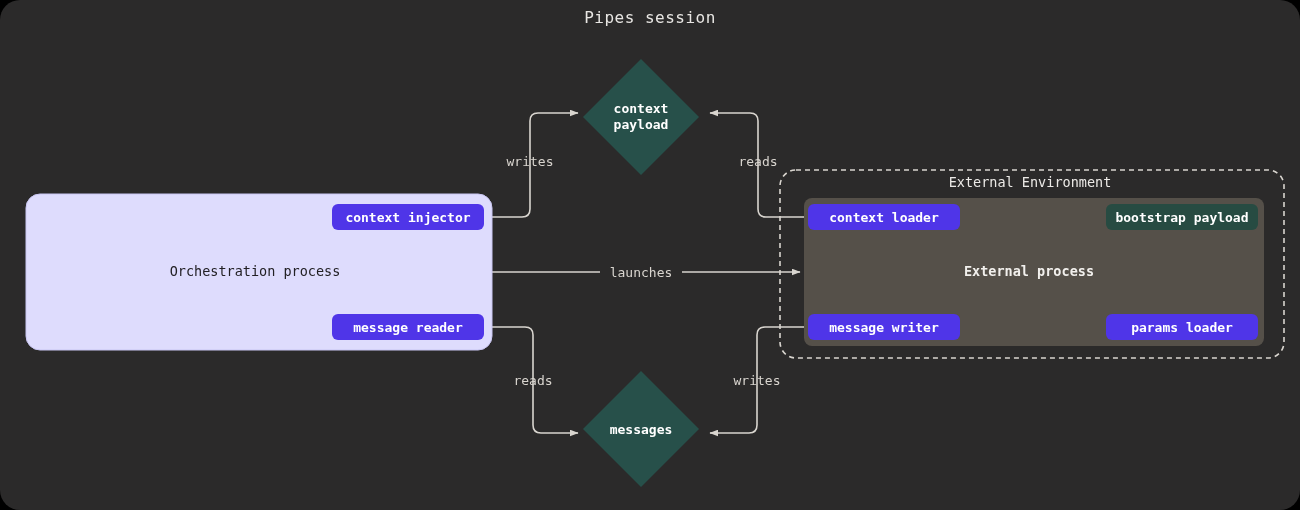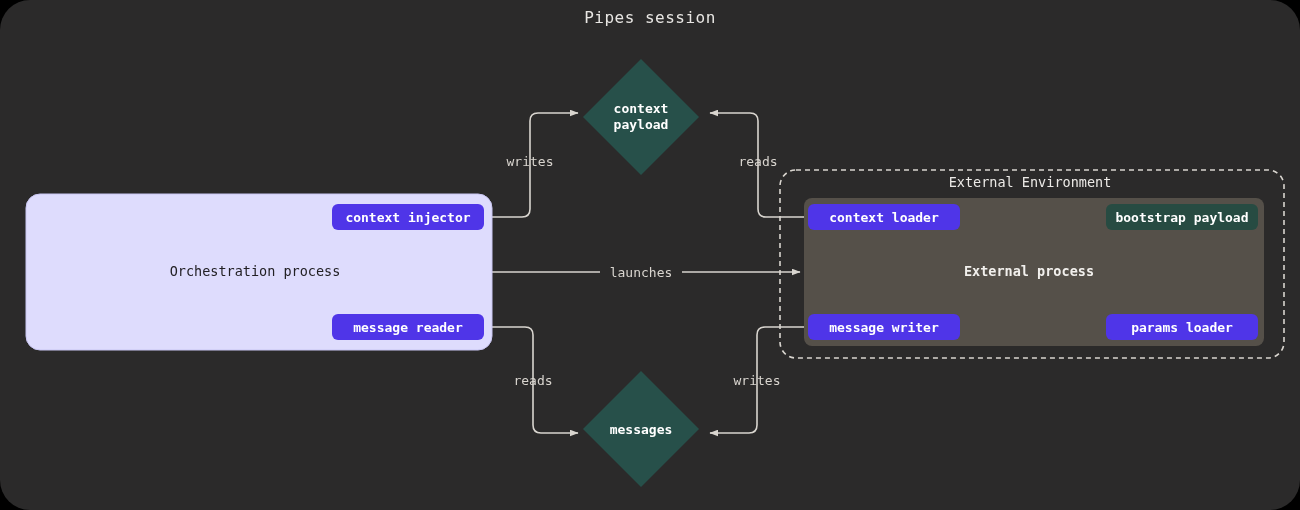--- a/index.html
+++ b/index.html
@@ -11,21 +11,21 @@
     width: 1300px;
     height: 510px;
     overflow: hidden;
     font-family: "DejaVu Sans Mono", "Liberation Mono", monospace;
   }
   #canvas {
     position: relative;
     width: 1300px;
     height: 510px;
     background: #2b2a2a;
-    border-radius: 30px;
+    border-radius: 20px;
     overflow: hidden;
   }
   #diagram {
     position: absolute;
     inset: 0;
     display: block;
   }
   .diagram-title {
     fill: #e8e6e3;
     font-family: "DejaVu Sans Mono", "Liberation Mono", monospace;

